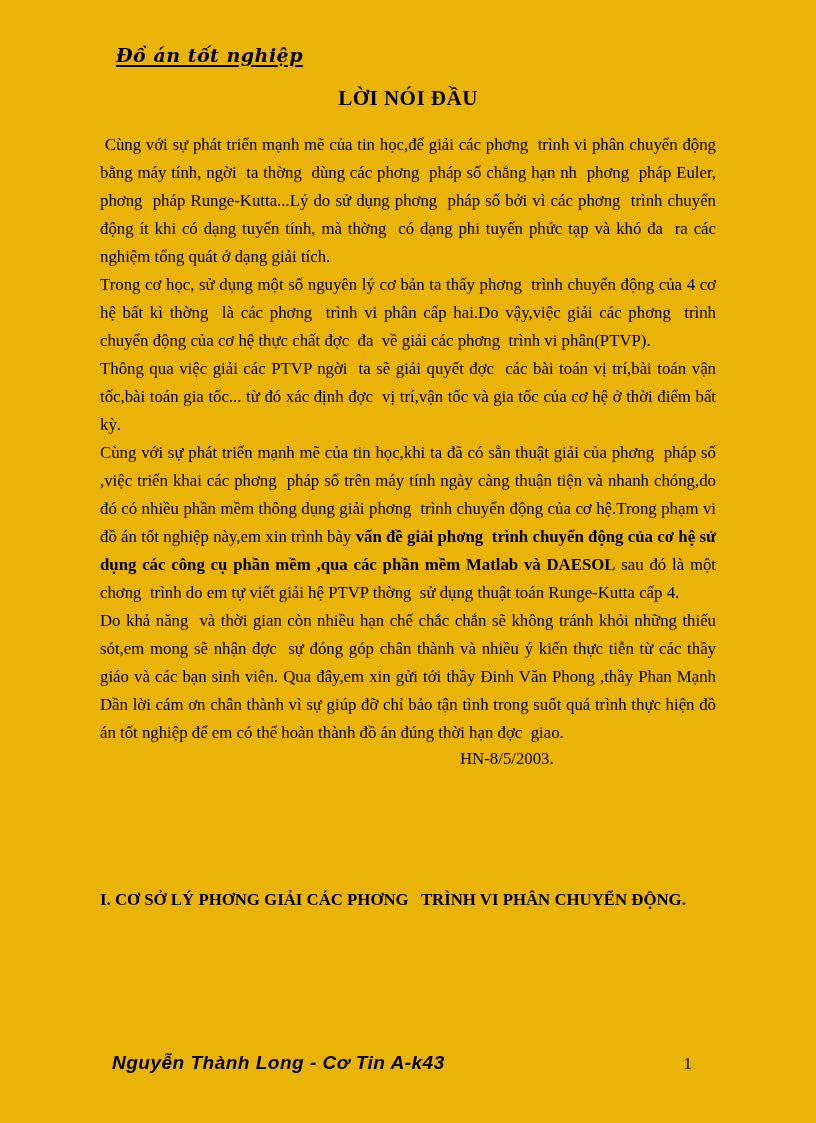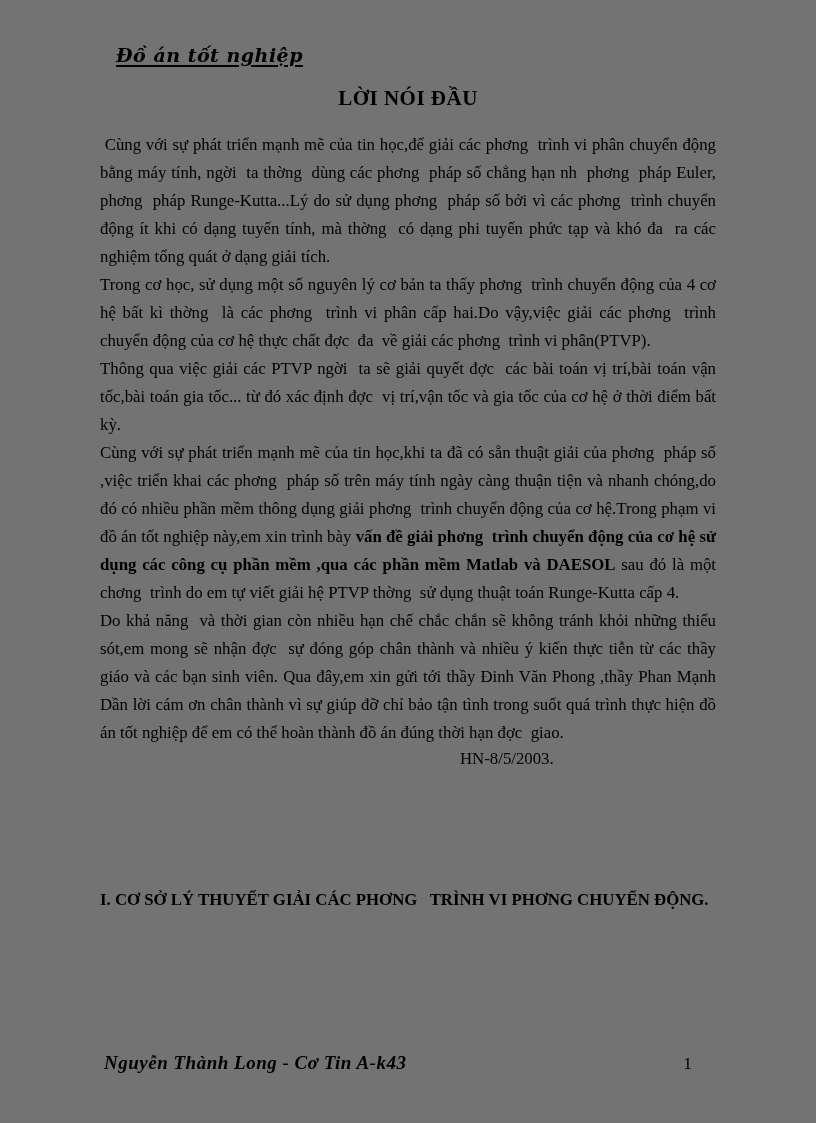--- a/index.html
+++ b/index.html
@@ -5,21 +5,21 @@
   html, body {
     margin: 0;
     padding: 0;
     background: #ffffff;
   }
   .page {
     position: relative;
     width: 816px;
     height: 1123px;
     margin: 0 auto;
-    background: #737373;
+    background: #eab308;
     color: #000000;
     font-family: "Liberation Serif", "DejaVu Serif", serif;
     overflow: hidden;
   }
   .running-header {
     position: absolute;
     top: 44px;
     left: 116px;
     font-family: "DejaVu Serif", serif;
     font-style: italic;
@@ -68,26 +68,26 @@
   .footer {
     position: absolute;
     top: 1052px;
     left: 100px;
     right: 100px;
     display: flex;
     justify-content: space-between;
     align-items: baseline;
   }
   .footer-author {
-    font-family: Liberation Serif, serif;
+    font-family: Liberation Sans, sans-serif;
     font-style: italic;
     font-weight: bold;
     font-size: 19px;
     letter-spacing: 0.5px;
-    margin-left: 4px;
+    margin-left: 12px;
   }
   .page-number {
     font-size: 17.5px;
     padding-right: 24px;
   }
 </style>
 </head>
 <body>
 
 <div class="page">
@@ -104,21 +104,21 @@
 
     <p class="body-text">Thông qua việc giải các PTVP ngời  ta sẽ giải quyết đợc  các bài toán vị trí,bài toán vận tốc,bài toán gia tốc... từ đó xác định đợc  vị trí,vận tốc và gia tốc của cơ hệ ở thời điểm bất kỳ.</p>
 
     <p class="body-text"><span>Cùng với sự phát triển mạnh mẽ của tin học,khi ta đã có sẵn thuật giải của phơng  pháp số ,việc triển khai các phơng  pháp số trên máy tính ngày càng thuận tiện và nhanh chóng,do đó có nhiều phần mềm thông dụng giải phơng  trình chuyển động của cơ hệ.Trong phạm vi đồ án tốt nghiệp này,em xin trình bày </span><span class="bold">vấn đề giải phơng  trình chuyển động của cơ hệ sử dụng các công cụ phần mềm ,qua các phần mềm Matlab và DAESOL</span><span> sau đó là một chơng  trình do em tự viết giải hệ PTVP thờng  sử dụng thuật toán Runge-Kutta cấp 4.</span></p>
 
     <p class="body-text">Do khả năng  và thời gian còn nhiều hạn chế chắc chắn sẽ không tránh khỏi những thiếu sót,em mong sẽ nhận đợc  sự đóng góp chân thành và nhiều ý kiến thực tiễn từ các thầy giáo và các bạn sinh viên. Qua đây,em xin gửi tới thầy Đinh Văn Phong ,thầy Phan Mạnh Dần lời cám ơn chân thành vì sự giúp đỡ chỉ bảo tận tình trong suốt quá trình thực hiện đồ án tốt nghiệp để em có thể hoàn thành đồ án đúng thời hạn đợc  giao.</p>
 
     <p class="date-line">HN-8/5/2003.</p>
 
     <div class="section">
-      <p class="body-text section-heading">I. CƠ SỞ LÝ THUYẾT GIẢI CÁC PHƠNG   TRÌNH VI PHƠNG CHUYỂN ĐỘNG.</p>
+      <p class="body-text section-heading">I. CƠ SỞ LÝ PHƠNG GIẢI CÁC PHƠNG   TRÌNH VI PHÂN CHUYỂN ĐỘNG.</p>
     </div>
 
   </div>
 
   <div class="footer">
     <span class="footer-author">Nguyễn Thành Long - Cơ Tin A-k43</span>
     <span class="page-number">1</span>
   </div>
 
 </div>

